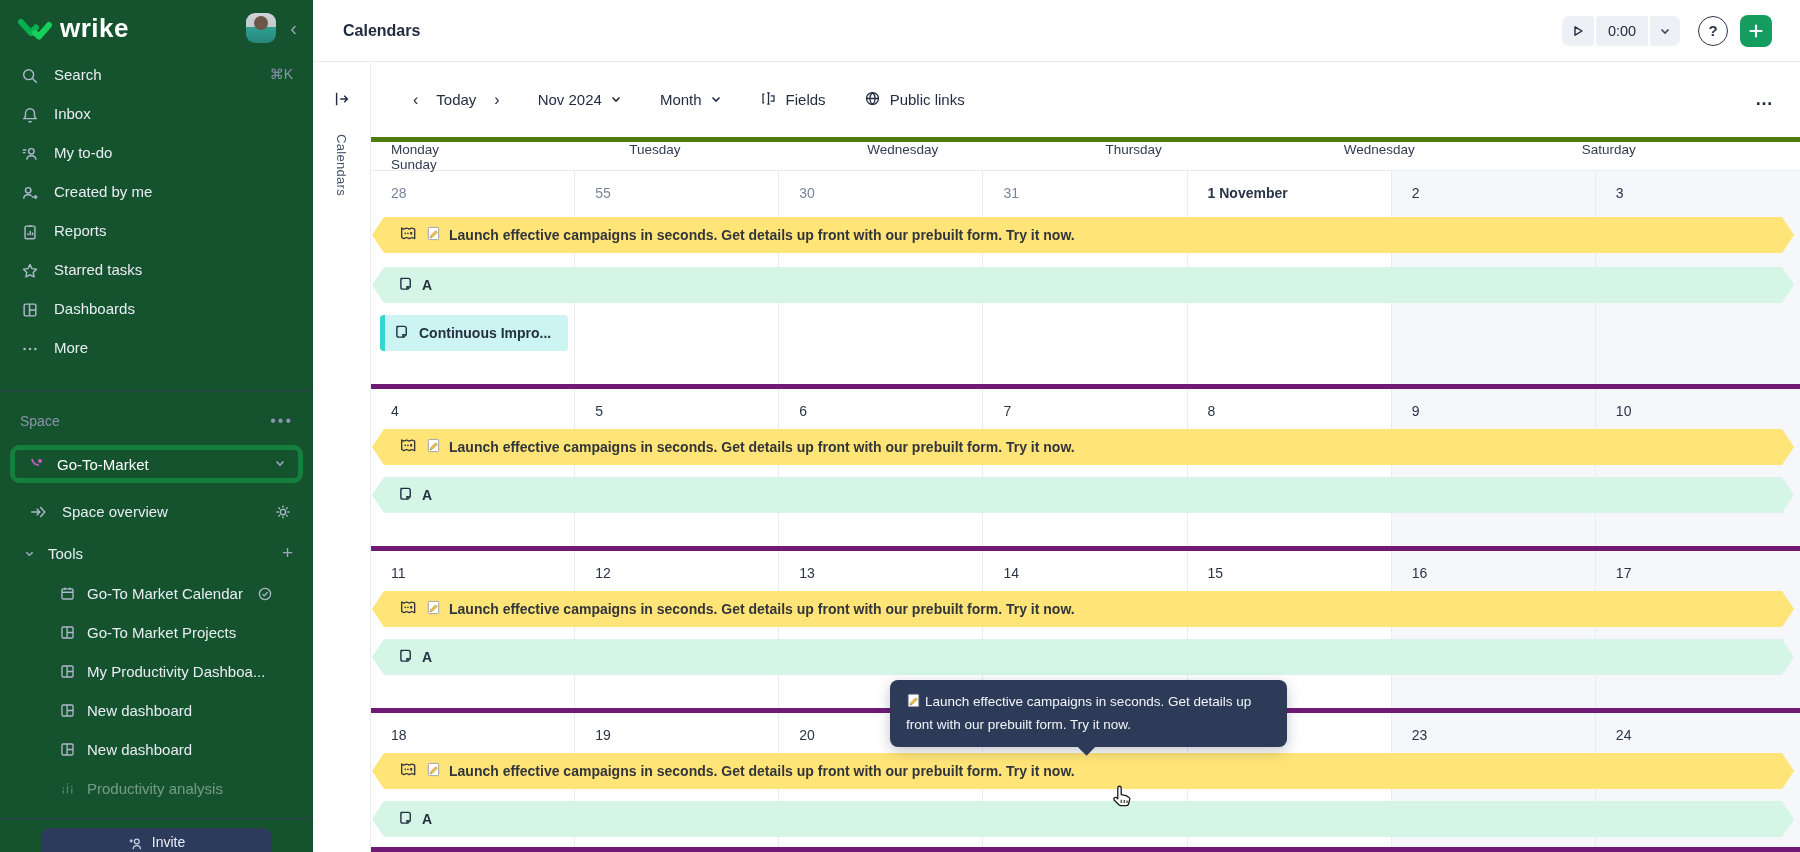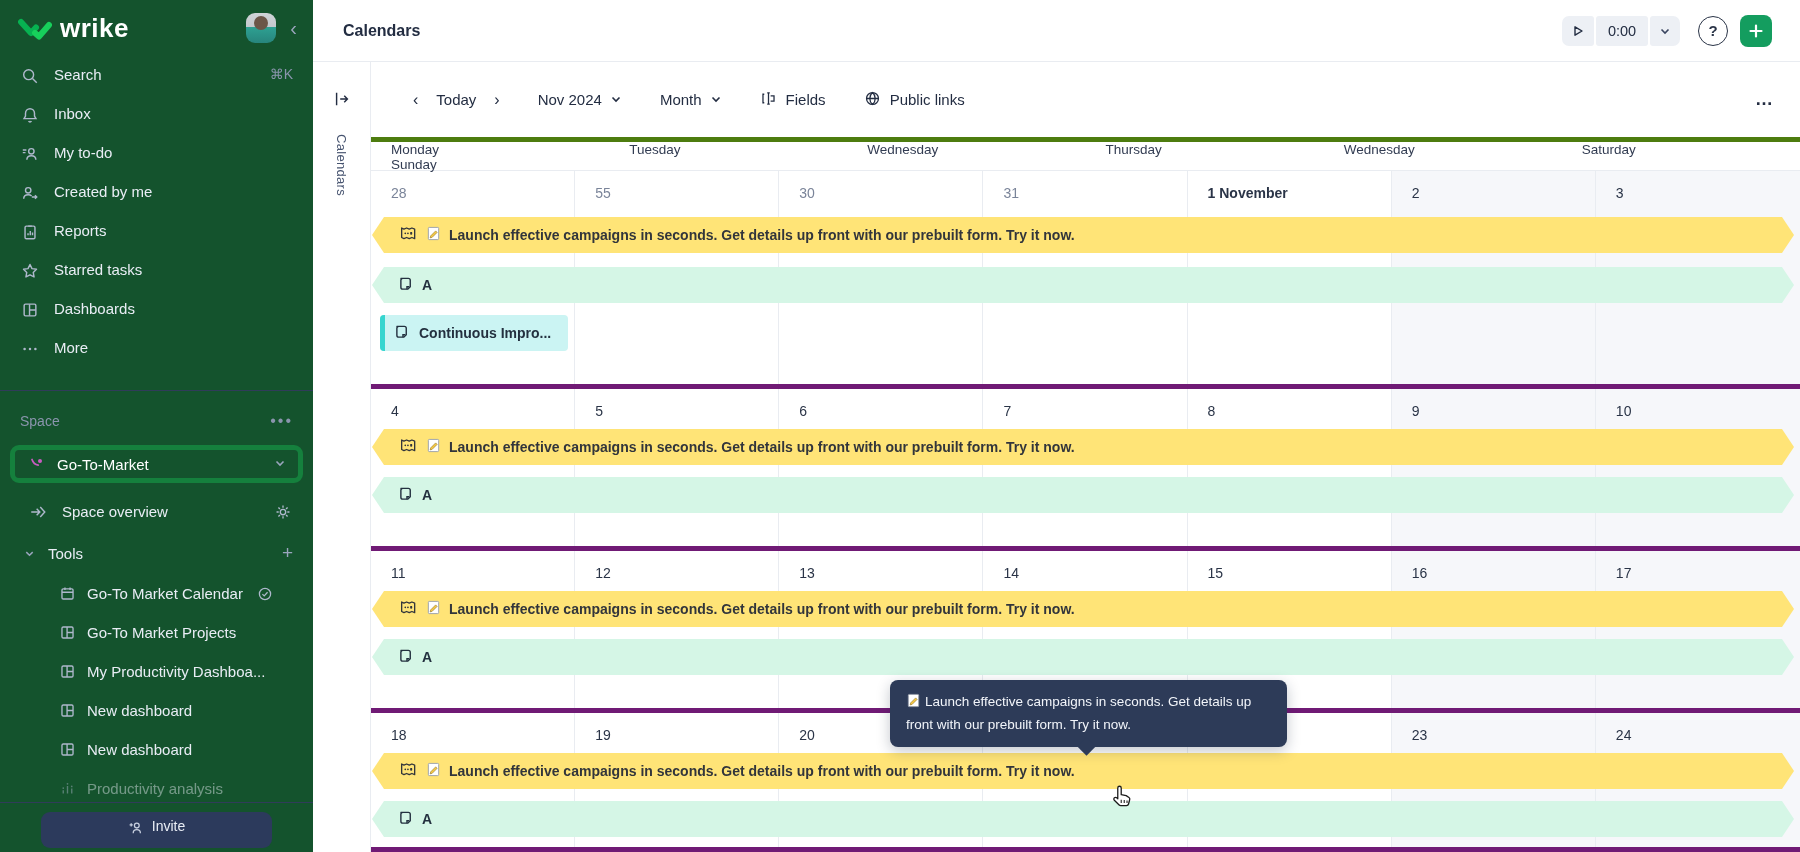--- a/index.html
+++ b/index.html
@@ -37,21 +37,21 @@
   .row-simple { display:flex; align-items:center; height:41px; padding:0 20px; gap:14px; font-size:15px; cursor:pointer;margin-left:8px; }
   .row-simple .right { margin-left:auto; }
 
   .tools-head { display:flex; align-items:center; height:42px; padding:0 20px 0 22px; gap:12px; font-size:15px; cursor:pointer; }
   .tools-head .plus { margin-left:auto; color:#9AA5BD; font-size:19px; font-weight:400; }
 
   .tool-item { display:flex; align-items:center; height:39px; padding-left:57px; padding-right:24px; gap:10px; font-size:15px; color:#E9EDF5; cursor:pointer; white-space:nowrap; }
   .tool-item.muted { opacity:.45; }
   .tool-item .after-icn { margin-left:2px; }
 
-  .sb-foot { position:absolute; left:0; right:0; bottom:0; border-top:1px solid #303C5A; padding:9px 41px 0; height:50px; }
+  .sb-foot { position:absolute; left:0; right:0; bottom:0; border-top:1px solid #303C5A; padding:9px 41px 0; height:34px; }
   .invite-btn { height:36px; background:#2C3A5C; border-radius:9px; display:flex; align-items:flex-start; justify-content:center; padding-top:6px; gap:8px; font-size:14px; color:#E9EDF5; cursor:pointer; }
 
   
   .content { flex:1; display:flex; flex-direction:column; min-width:0; }
   .page-header { height:62px; border-bottom:1px solid #E9ECF1; display:flex; align-items:center; padding:0 28px 0 30px; }
   .page-title { font-size:16px; font-weight:700; color:#232D42; }
   .ph-right { margin-left:auto; display:flex; align-items:center; gap:12px; }
   .timer-group { display:flex; gap:2px; }
   .seg { background:#EDF0F5; height:30px; display:flex; align-items:center; justify-content:center; color:#232D42; cursor:pointer; }
   .seg.play { width:32px; border-radius:7px 3px 3px 7px; }

